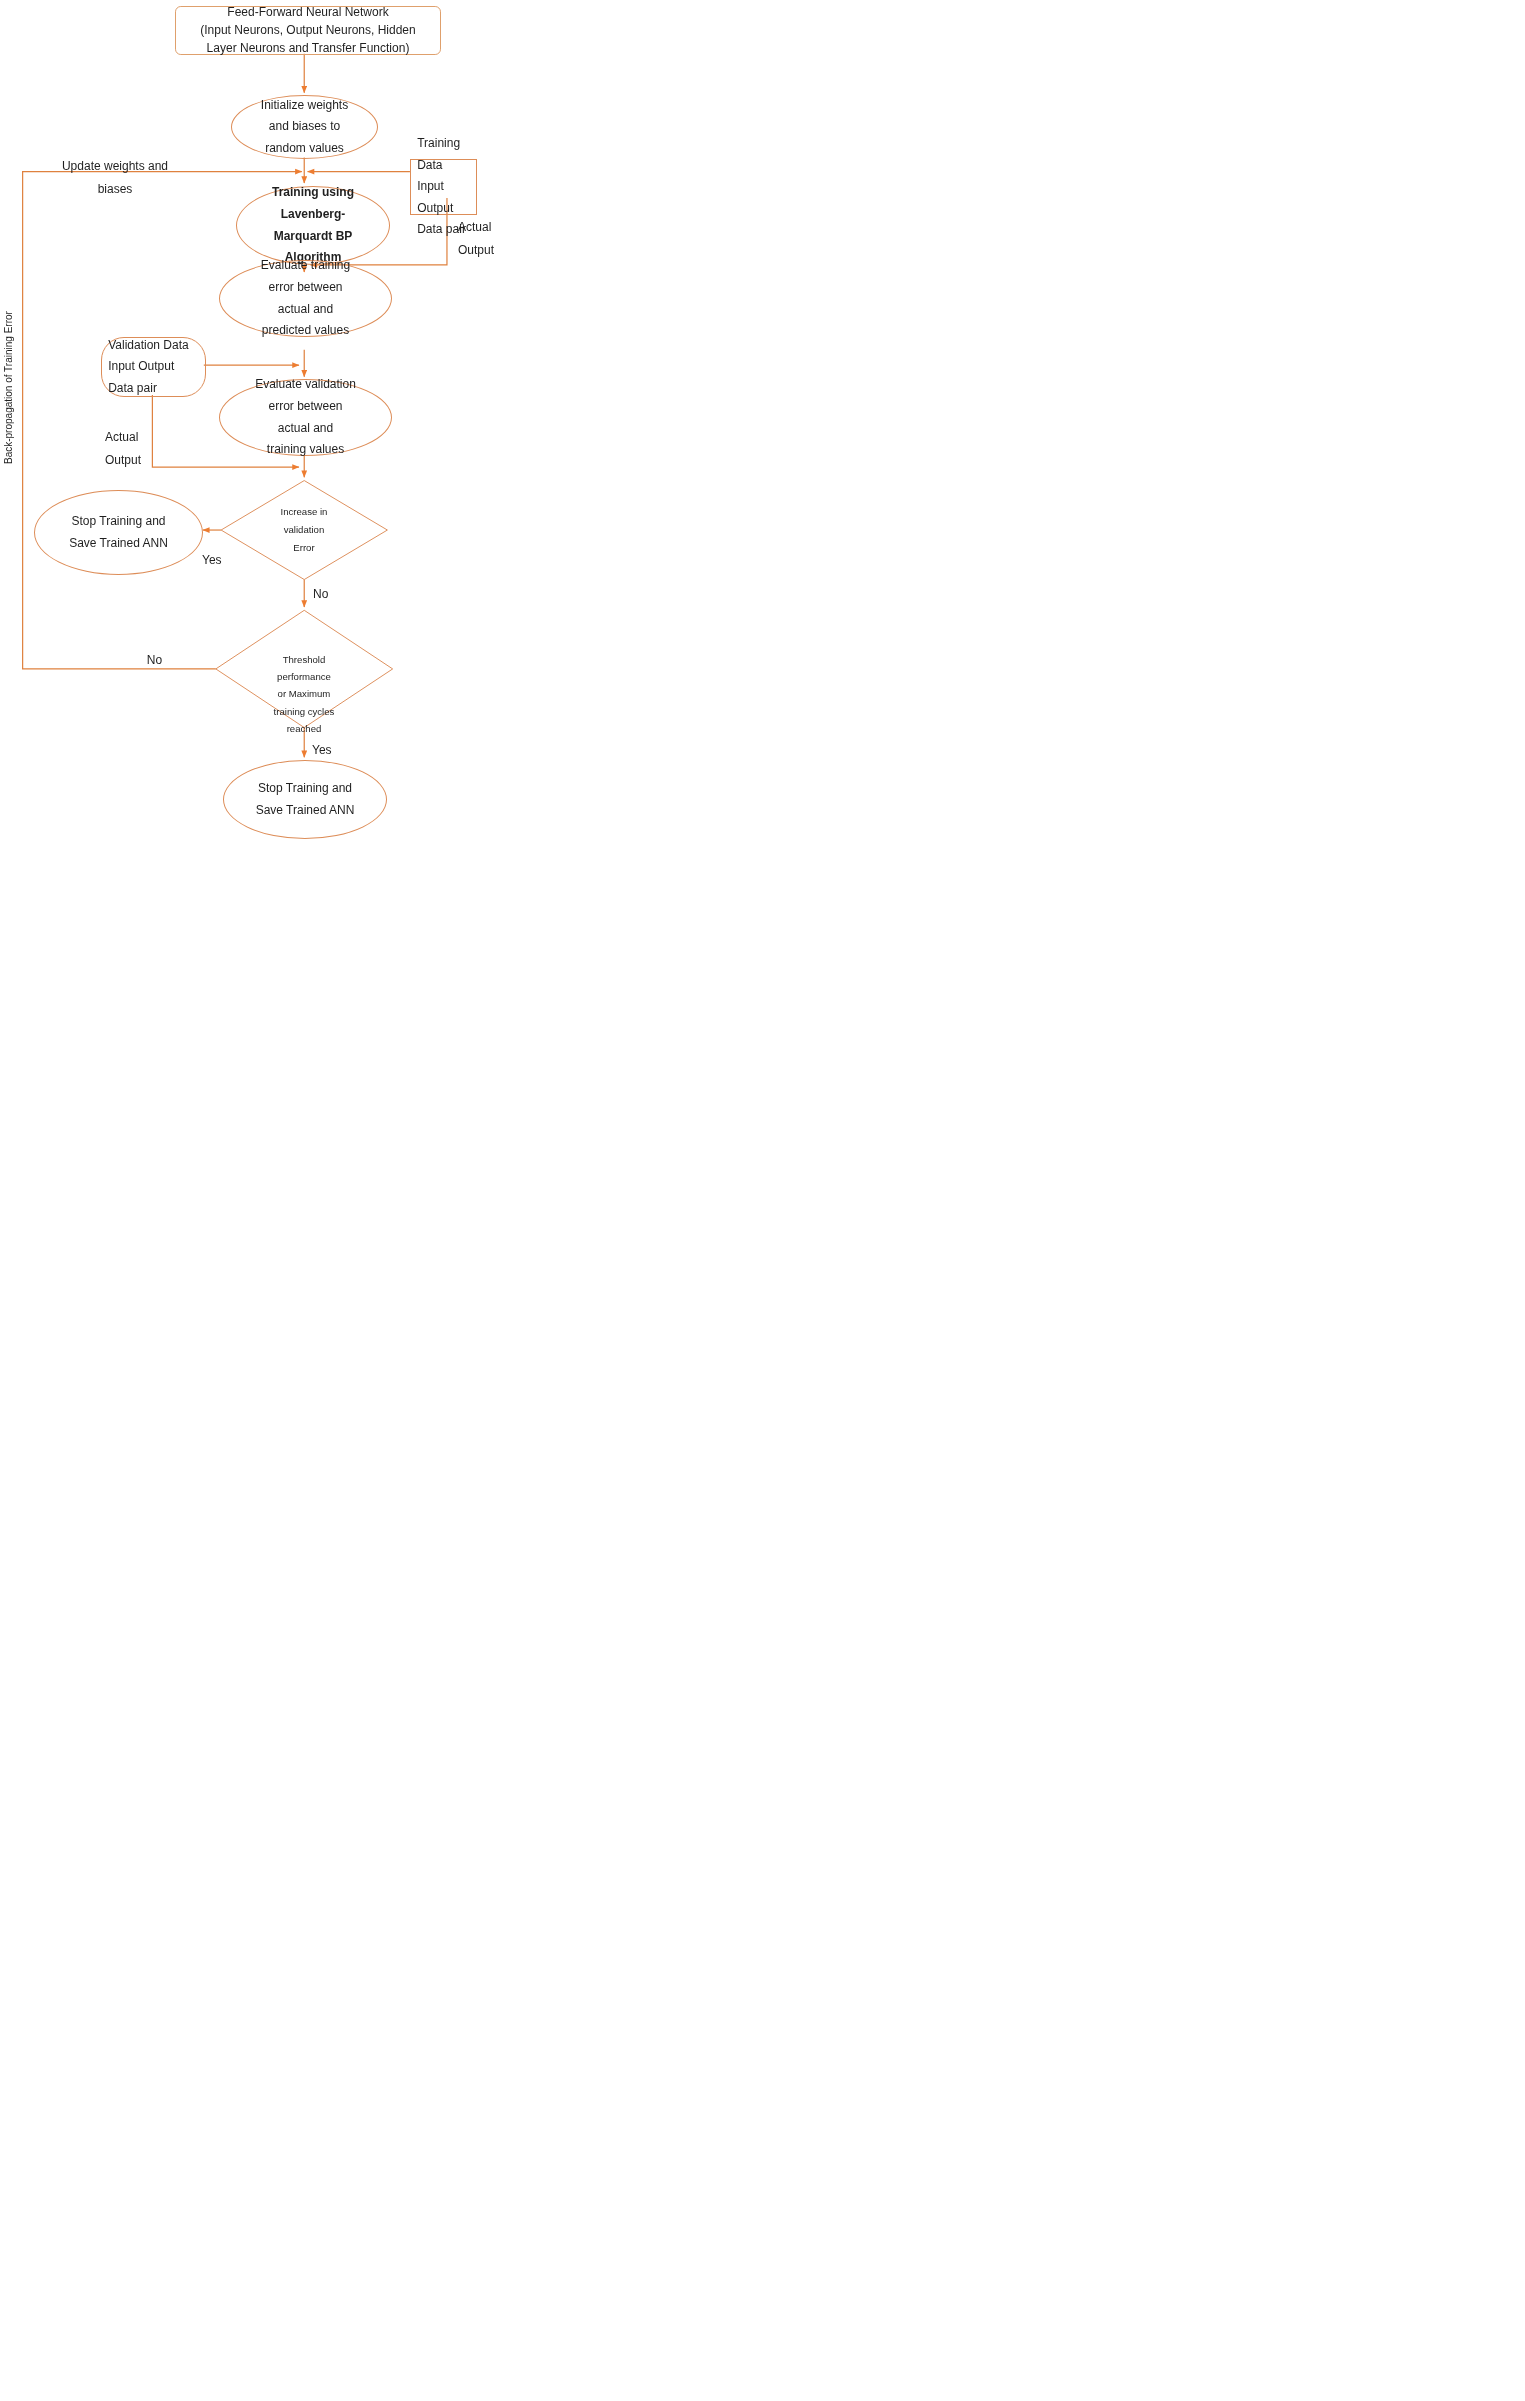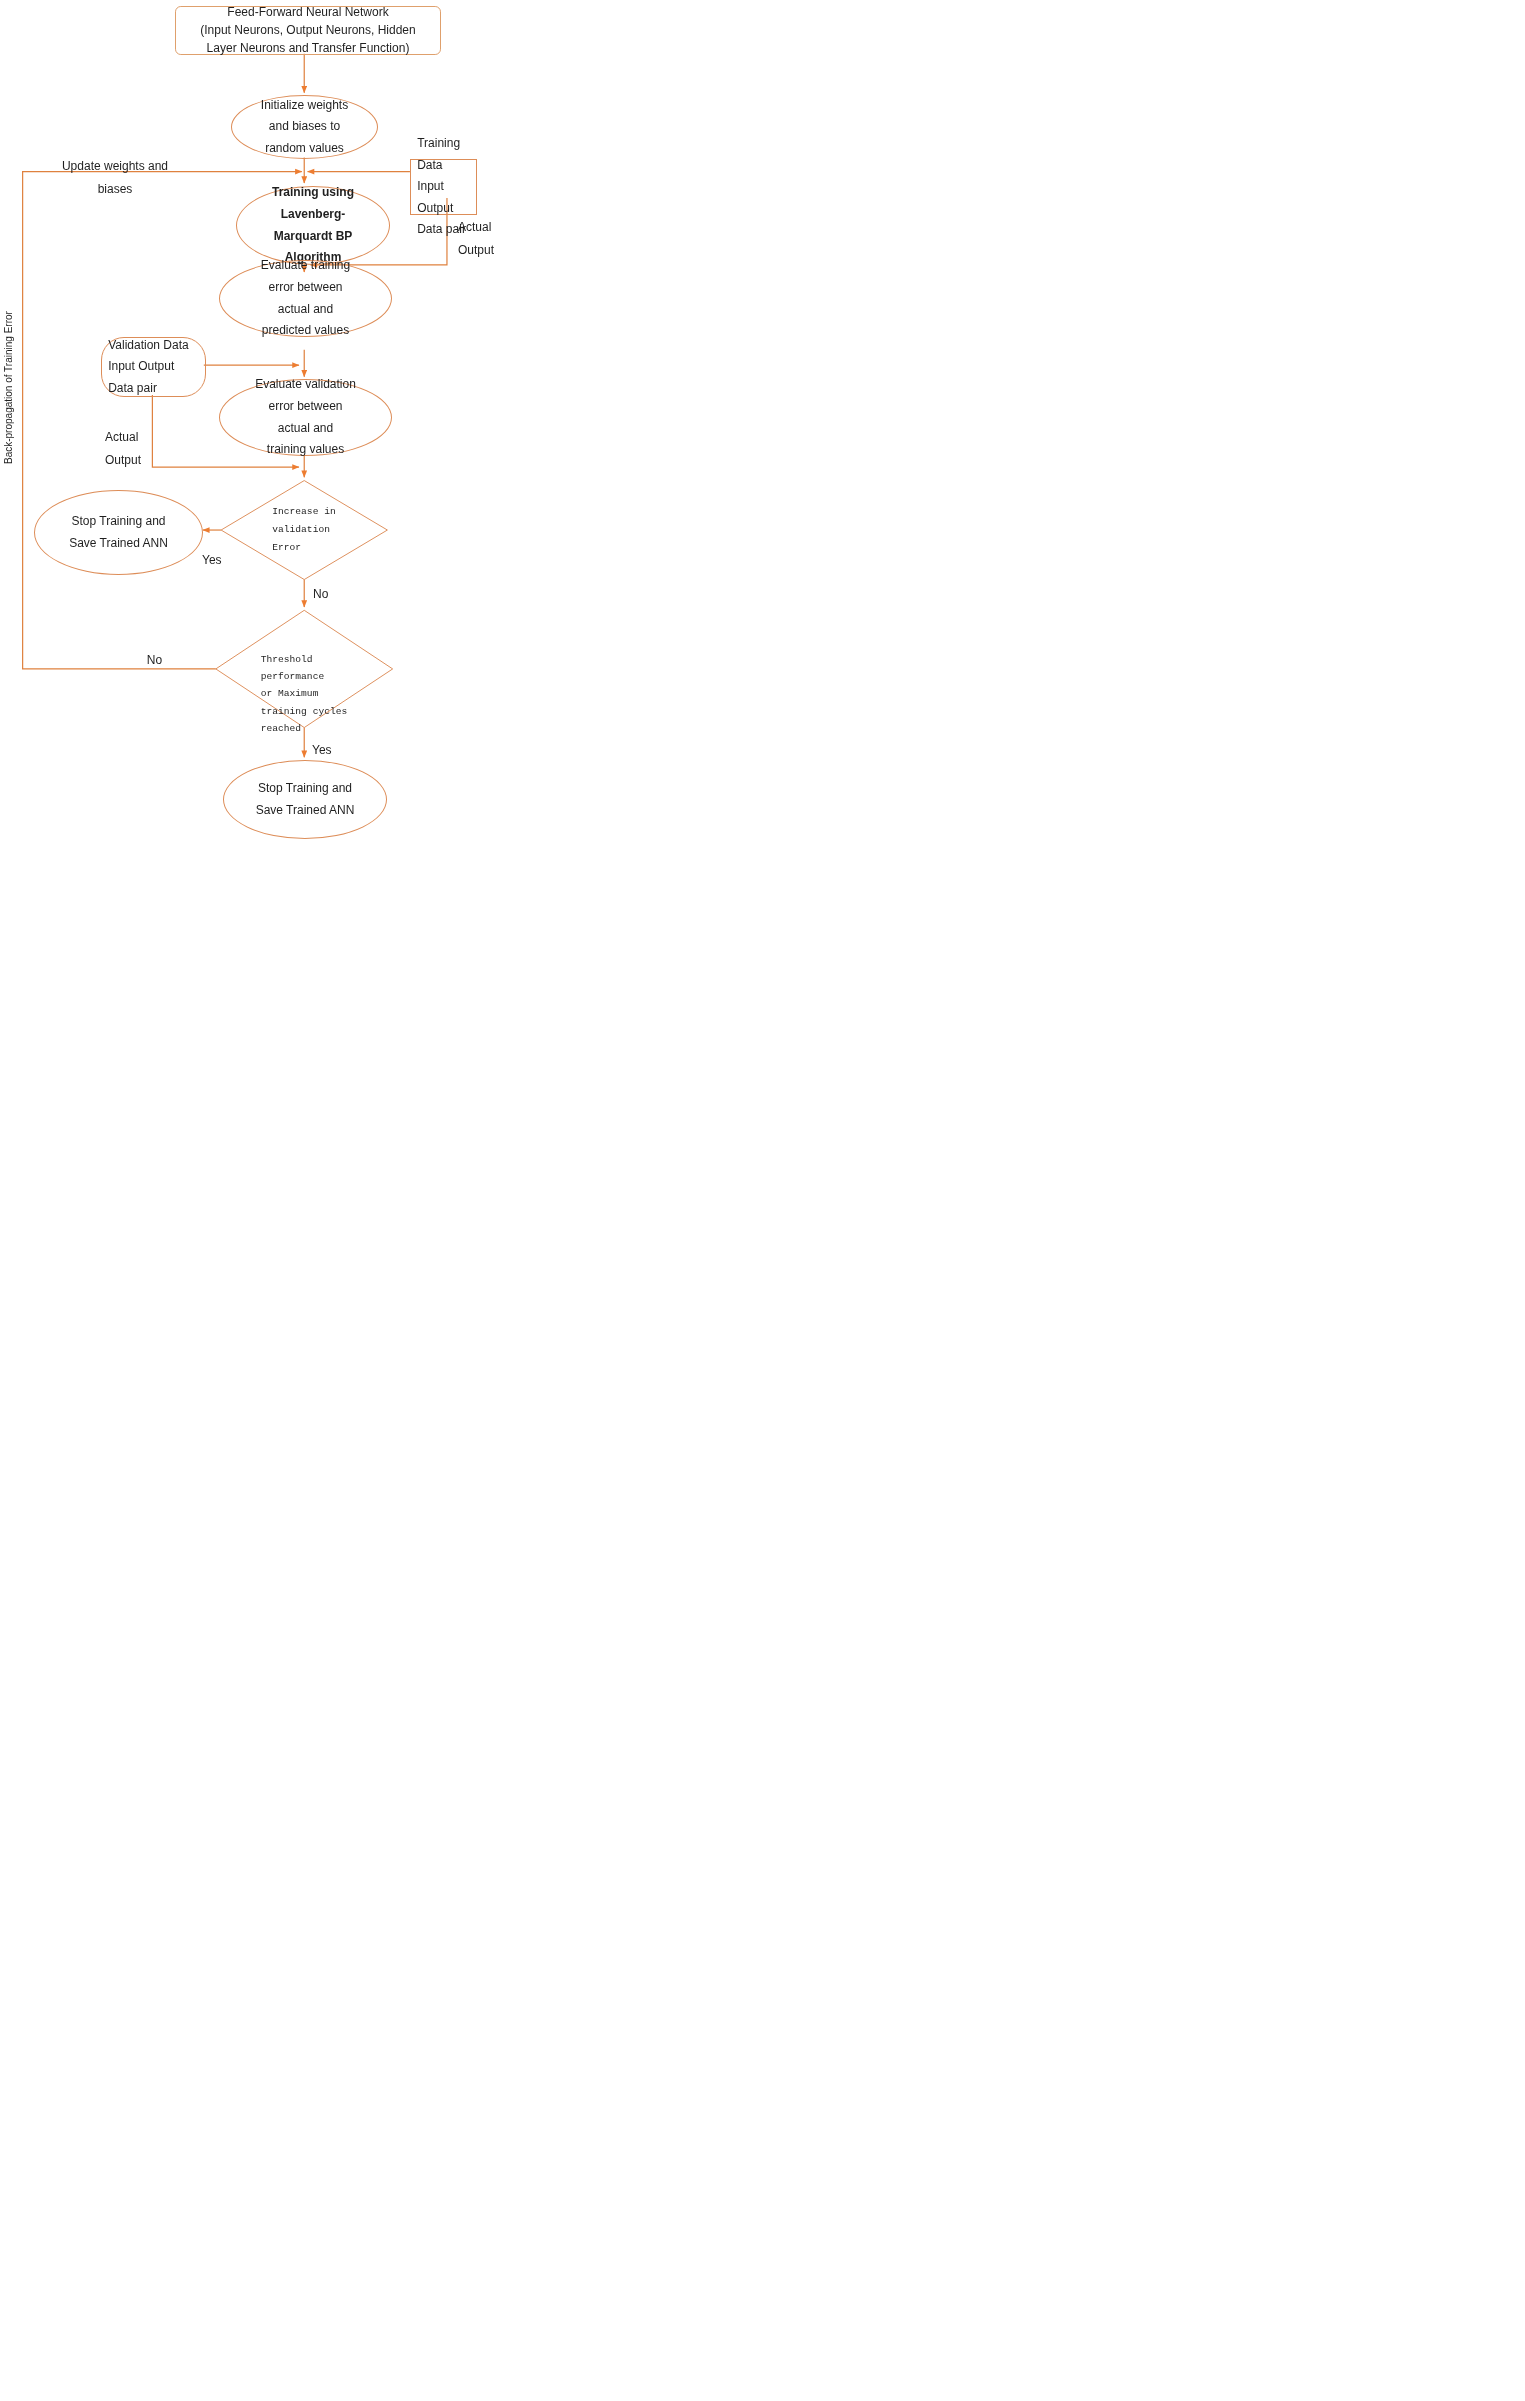--- a/index.html
+++ b/index.html
@@ -18,21 +18,21 @@
     position:absolute; display:flex; align-items:center; justify-content:center;
     text-align:center; font-size:12px; line-height:1.8; background:transparent;
   }
   .node > span{white-space:pre-line; display:block; width:100%;}
   .ellipse{border:1px solid var(--shape); border-radius:50%;}
   .rounded{border:1.4px solid #dfa06c; border-radius:5.8px;}
   .rounded > span{line-height:1.5;}
   .rect{border:1.4px solid var(--shape);}
   .rect > span{text-align:left; padding-left:6.2px;}
   .dtext{position:absolute; display:flex; align-items:center; justify-content:center;
-    text-align:left; font-size:9.6px; line-height:1.85;font-family:Liberation Mono, monospace;}
+    text-align:center; font-size:9.6px; line-height:1.85;}
   .dtext > span{white-space:pre-line;}
   .elabel{position:absolute; font-size:12px; line-height:1.9; white-space:pre-line;}
   .elabel.center{text-align:center;}
   .vlabel{
     position:absolute; left:2.9px; top:288px; height:200px; width:15.4px;
     writing-mode:vertical-rl; transform:rotate(180deg);
     font-size:10px; text-align:center; white-space:nowrap;
   }
 </style>
 </head>

